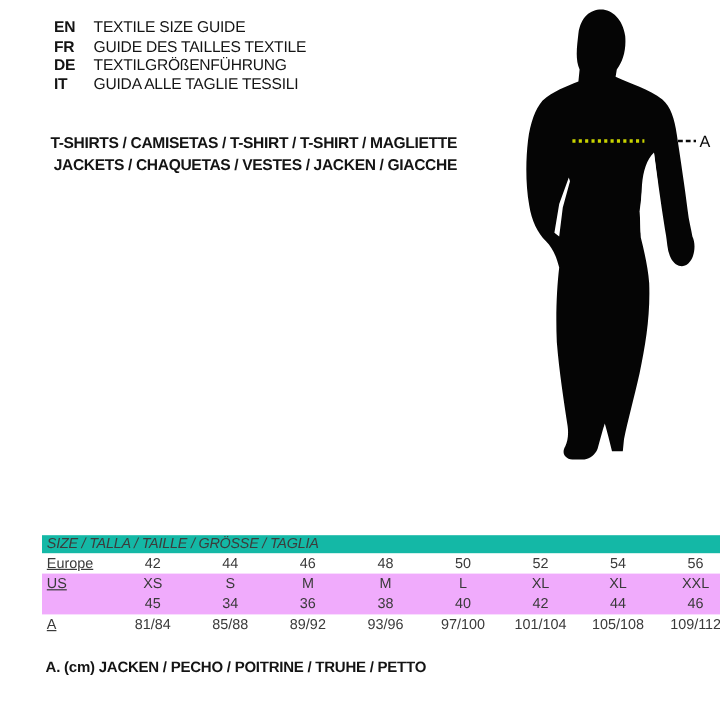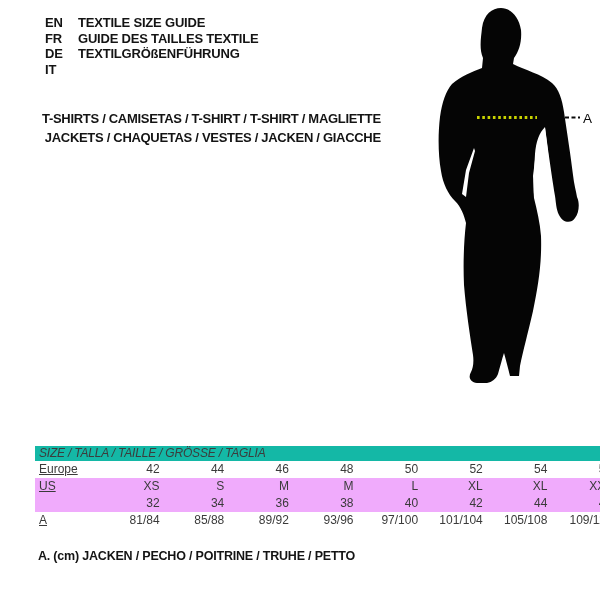--- a/index.html
+++ b/index.html
@@ -4,36 +4,36 @@
 <style>
   html,body{margin:0;padding:0;background:#fff;}
   .canvas{
     position:relative;width:600px;height:600px;background:#ffffff;
     font-family:"Liberation Sans",sans-serif;color:#141414;overflow:hidden;margin-left:20px;
   }
   
   .lang-list{position:absolute;left:25px;top:15px;}
   .lang-row{display:flex;height:15.6px;align-items:center;}
   .lang-code{width:33px;font-size:13px;font-weight:bold;letter-spacing:-0.2px;}
-  .lang-label{font-size:13px;font-weight:bold;letter-spacing:-0.2px;white-space:nowrap;}
+  .lang-label{font-size:13px;font-weight:normal;letter-spacing:-0.2px;white-space:nowrap;}
   
   .categories{position:absolute;left:22px;top:110px;text-align:right;}
   .cat-line{font-size:13px;font-weight:bold;letter-spacing:-0.3px;line-height:18.5px;white-space:nowrap;}
   
   .figure{position:absolute;left:390px;top:5px;width:185px;height:382px;}
   
   .man-heading{position:absolute;left:18px;top:421px;font-size:12.5px;font-weight:bold;letter-spacing:-0.2px;}
   
   .size-table{position:absolute;left:15px;top:446px;width:577px;}
   .thead{background:#14b8a6;height:15px;line-height:15px;padding-left:4px;
          font-size:12px;color:#3c3c3c;letter-spacing:-0.2px;font-style:italic;}
   .trow{display:grid;grid-template-columns:60px repeat(8,1fr);height:17px;line-height:17px;
         font-size:12px;color:#3a3a3a;}
   .trow .lbl{padding-left:4px;text-align:left;text-decoration:underline;}
-  .trow .val{text-align:right;}
+  .trow .val{text-align:center;}
   .shaded{background:#f0abfc;}
   
   .footnote{position:absolute;left:18px;top:549px;font-size:12.5px;font-weight:bold;letter-spacing:-0.2px;}
 </style>
 </head>
 <body>
 
 <div class="canvas">
 
   <div class="lang-list">
@@ -44,20 +44,21 @@
     <div class="lang-row">
       <span class="lang-code">FR</span>
       <span class="lang-label">GUIDE DES TAILLES TEXTILE</span>
     </div>
     <div class="lang-row">
       <span class="lang-code">DE</span>
       <span class="lang-label">TEXTILGRÖßENFÜHRUNG</span>
     </div>
     <div class="lang-row">
       <span class="lang-code">IT</span>
+      <span class="lang-label">GUIDA ALLE TAGLIE TESSILI</span>
     </div>
   </div>
 
   <div class="categories">
     <div class="cat-line">T-SHIRTS / CAMISETAS / T-SHIRT / T-SHIRT / MAGLIETTE</div>
     <div class="cat-line">JACKETS / CHAQUETAS / VESTES / JACKEN / GIACCHE</div>
   </div>
 
   <svg class="figure" viewBox="390 5 185 382" width="185" height="382" xmlns="http://www.w3.org/2000/svg">
     <path fill="#050505" d="
@@ -127,21 +128,21 @@
       <span class="val">M</span>
       <span class="val">M</span>
       <span class="val">L</span>
       <span class="val">XL</span>
       <span class="val">XL</span>
       <span class="val">XXL</span>
     </div>
 
     <div class="trow shaded">
       <span class="lbl"></span>
-      <span class="val">32</span>
+      <span class="val">45</span>
       <span class="val">34</span>
       <span class="val">36</span>
       <span class="val">38</span>
       <span class="val">40</span>
       <span class="val">42</span>
       <span class="val">44</span>
       <span class="val">46</span>
     </div>
 
     <div class="trow">

